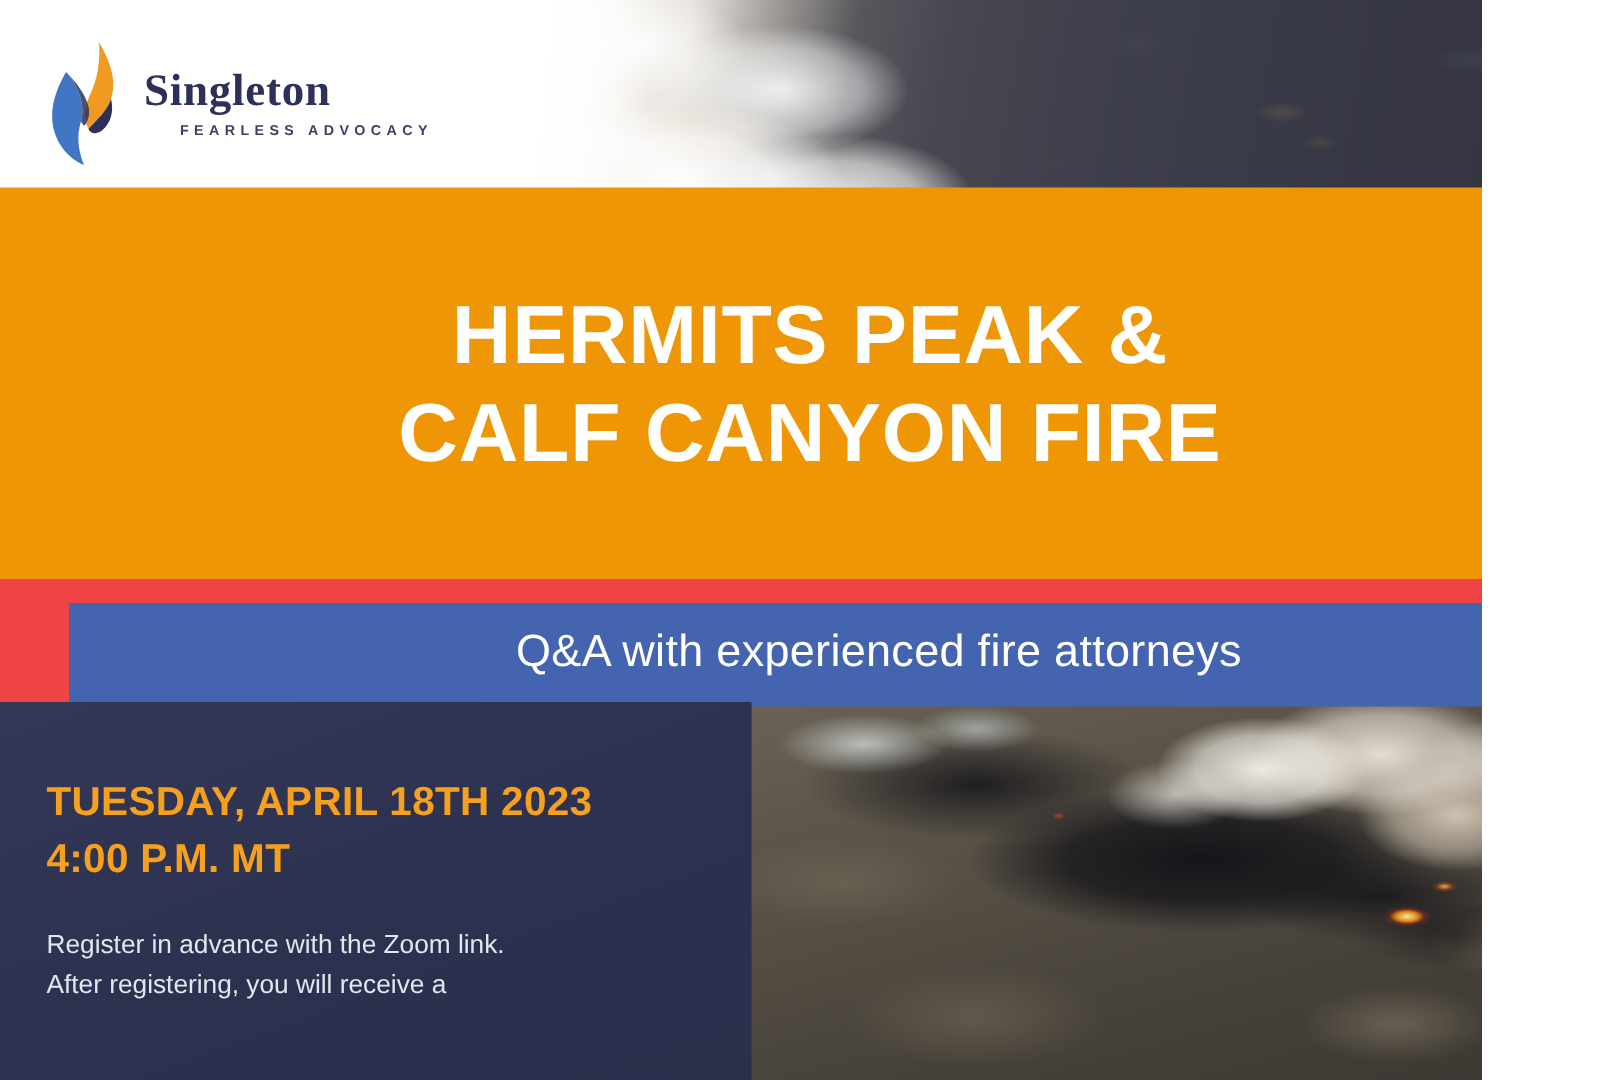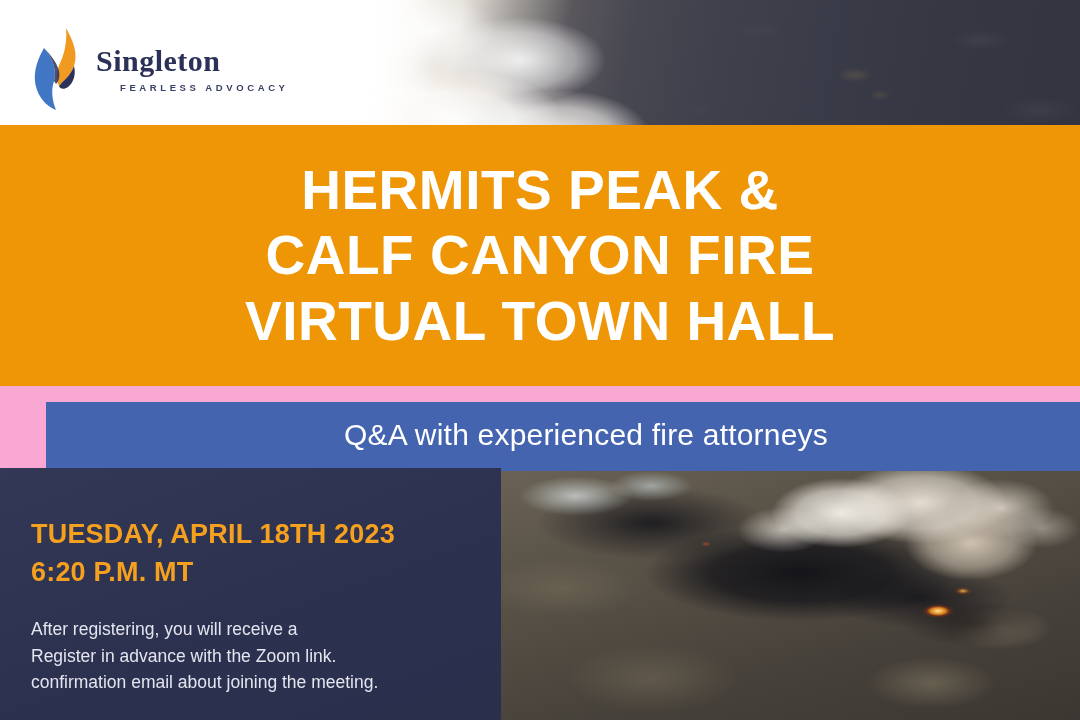--- a/index.html
+++ b/index.html
@@ -7,24 +7,24 @@
     margin: 0;
     padding: 0;
     background: #ffffff;
   }
   body {
     font-family: "Liberation Sans", sans-serif;
   }
 
   .poster {
     position: relative;
-    width: 1080px;
+    width: 988px;
     height: 720px;
     overflow: hidden;
-    background: #f9a8d4;
+    background: #ef4444;
   }
 
   
   .top-band {
     position: absolute;
     left: 0;
     top: 0;
     width: 1080px;
     height: 139px;
     overflow: hidden;
@@ -297,36 +297,34 @@
       <div class="logo-type">
         <div class="logo-name">Singleton</div>
         <div class="logo-tagline">FEARLESS ADVOCACY</div>
       </div>
     </div>
   </div>
 
   <div class="title-band">
     <div class="title-line">HERMITS PEAK &amp;</div>
     <div class="title-line">CALF CANYON FIRE</div>
-    <div class="title-line">VIRTUAL TOWN HALL</div>
   </div>
 
   <div class="subtitle-band">
     <div class="subtitle-text">Q&amp;A with experienced fire attorneys</div>
   </div>
 
   <div class="bottom-band">
 
     <div class="info-panel">
       <div class="event-date">TUESDAY, APRIL 18TH 2023</div>
-      <div class="event-time">6:20 P.M. MT</div>
+      <div class="event-time">4:00 P.M. MT</div>
       <div class="register-copy">
+        <div>Register in advance with the Zoom link.</div>
         <div>After registering, you will receive a</div>
-        <div>Register in advance with the Zoom link.</div>
-        <div>confirmation email about joining the meeting.</div>
       </div>
     </div>
 
     <div class="fire-photo">
       <div class="fire-terrain"></div>
       <div class="fire-shadow"></div>
       <div class="fire-smoke"></div>
       <div class="fire-flames"></div>
       <div class="fire-photo-topline"></div>
     </div>

